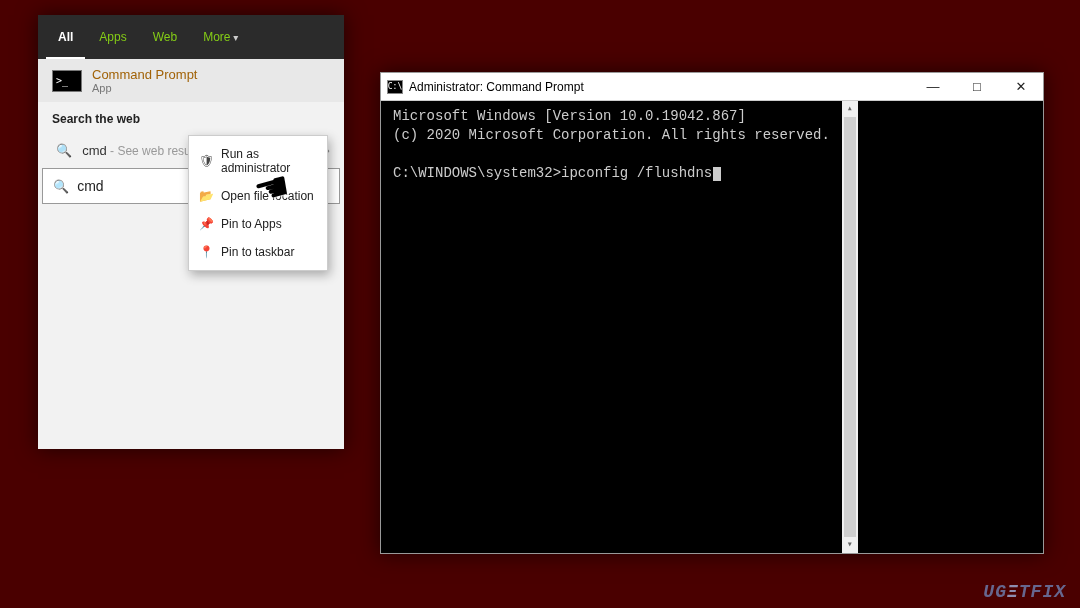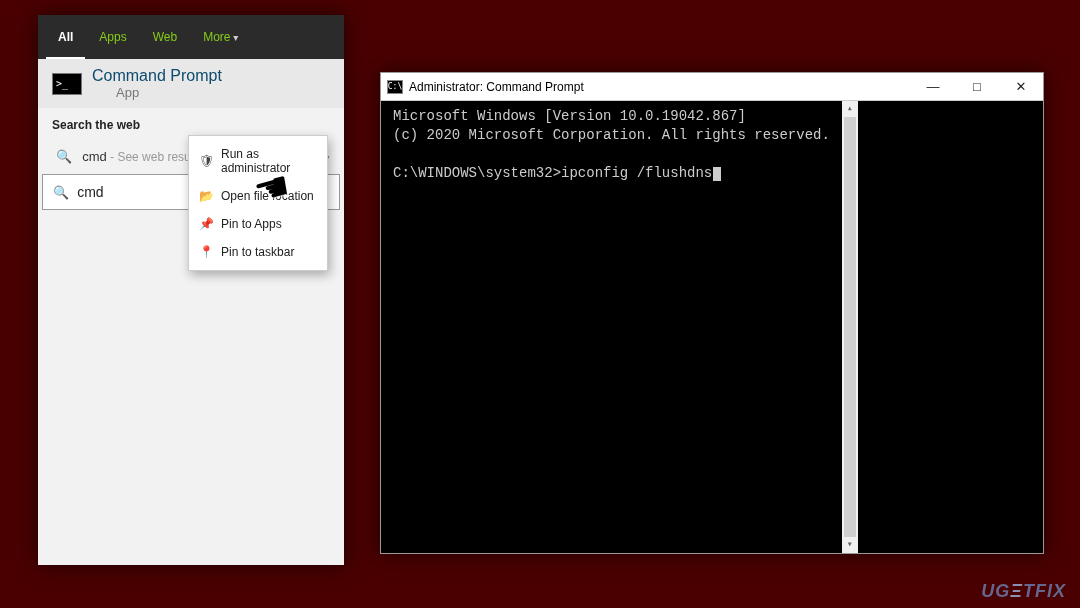--- a/index.html
+++ b/index.html
@@ -8,21 +8,21 @@
     background: #4a0000;
     font-family: "Segoe UI", Arial, sans-serif;
     font-size: 13px;
     position: relative;
     overflow: hidden;
   }
   
   .search-panel {
     position: absolute;
     left: 38px; top: 15px;
-    width: 306px; height: 550px;
+    width: 306px; height: 434px;
     background: #f2f2f2;
     box-shadow: 0 0 20px rgba(0,0,0,.6);
     display: flex; flex-direction: column;
   }
   .tabs {
     display: flex; align-items: center;
     background: #2b2b2b; color: #ddd;
     height: 44px; padding: 0 8px;
     gap: 2px;
   }
@@ -42,22 +42,22 @@
   }
   .result-row {
     display: flex; align-items: center; gap: 10px;
     padding: 8px 14px; background: #e8e8e8;
   }
   .cmd-icon {
     width: 30px; height: 22px; background: #000; border:1px solid #777;
     display:flex; align-items:center; justify-content:flex-start;
     color:#fff; font-family: monospace; font-size:10px; padding-left:3px;
   }
-  .result-text .title { font-size: 16px; color:#0c4a6e; }
-  .result-text .sub { font-size: 13px; color:#777;margin-left:24px; }
+  .result-text .title { font-size: 13px; color:#a16207; }
+  .result-text .sub { font-size: 11px; color:#777; }
 
   .web-row {
     display:flex; align-items:center; justify-content:space-between;
     padding: 10px 14px 10px 18px;
     font-size:13px; color:#333;
   }
   .web-row .left { display:flex; align-items:center; gap:10px; }
   .web-row .sub { color:#999; font-size:12px; }
   .chevron { color:#888; font-size:14px; }
 
@@ -145,21 +145,21 @@
   .scroll .track { flex:1; width:100%; background:#f0f0f0; position:relative;}
   .scroll .thumb { position:absolute; left:2px; right:2px; top:0; height:100%; background:#cfcfcf;}
 
   .cursor-block { display:inline-block; width:8px; height:14px; background:#ccc; vertical-align:text-bottom; margin-left:1px; }
 
   
   .watermark {
     position:absolute; right:14px; bottom:6px;
     color:#6b7aa8; font-size:18px; letter-spacing:1px;
     font-style:italic; font-weight:600; opacity:.85;
-    font-family: Liberation Sans, sans-serif;
+    font-family: Liberation Mono, monospace;
   }
   .mag { color:#9aa7cf; }
 </style>
 </head>
 <body>
 
 <div class="search-panel">
 
   <div class="tabs">
     <div class="tab active">All</div>

